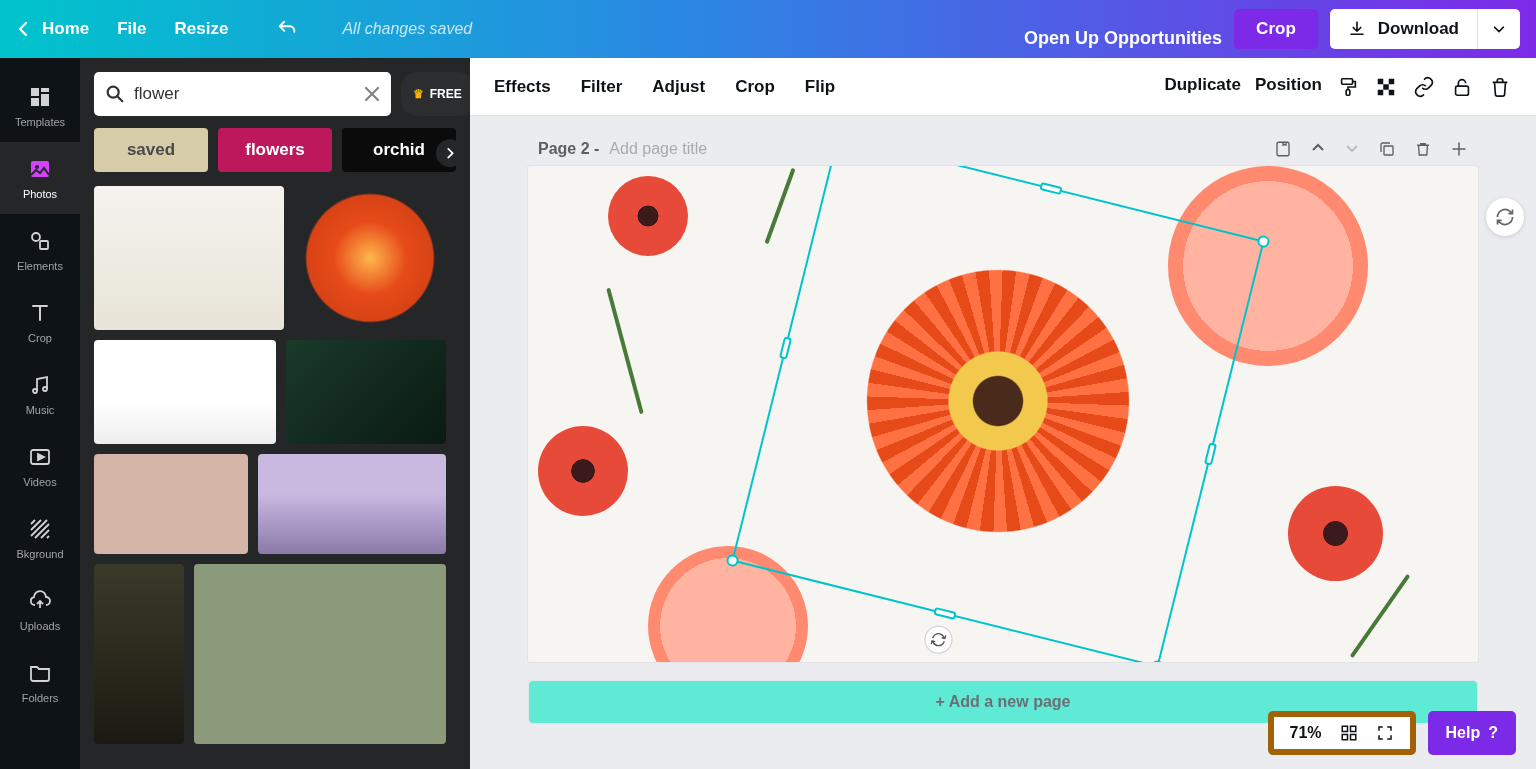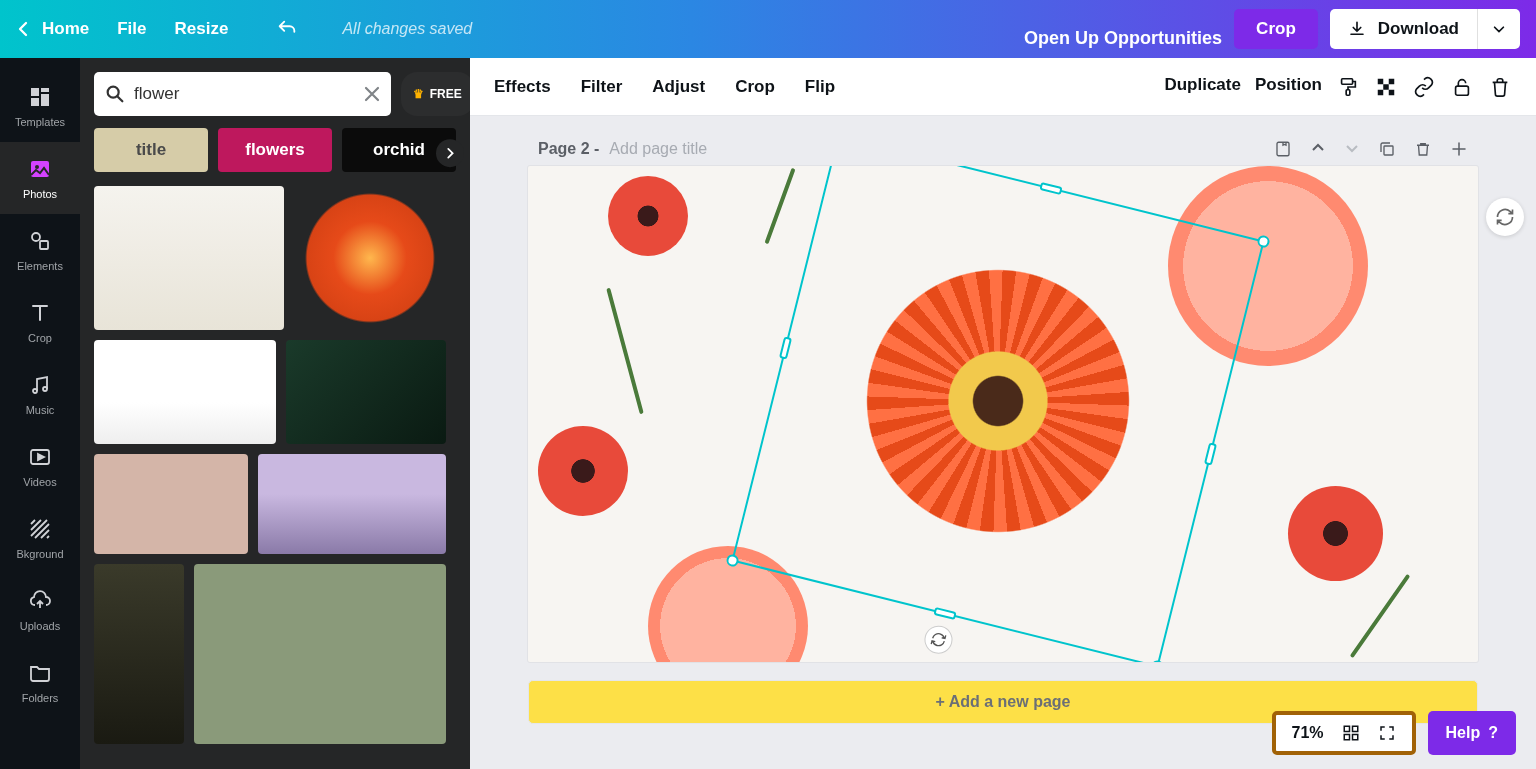--- a/index.html
+++ b/index.html
@@ -96,24 +96,24 @@
 .gerbera {
   position: absolute; inset: 6% 6% 6% 6%;
   background:
     radial-gradient(circle, #4a2a1a 0 9%, #f2c94c 9.5% 18%, transparent 18.5%),
     repeating-conic-gradient(from 0deg, #e64a19 0deg 6deg, #ff7043 6deg 12deg);
   border-radius: 50%;
   -webkit-mask: radial-gradient(circle, #000 0 48%, transparent 48.5%);
   mask: radial-gradient(circle, #000 0 48%, transparent 48.5%);
 }
 
-.add-page { margin: 18px auto 0; width: 950px; height: 44px; background: #fde047; border: 1px solid #e4e6ea; border-radius: 5px; display: flex; align-items: center; justify-content: center; color: #6b6f76; font-weight: 600; font-size: 16px; cursor: pointer; }
+.add-page { margin: 18px auto 0; width: 950px; height: 44px; background: #5eead4; border: 1px solid #e4e6ea; border-radius: 5px; display: flex; align-items: center; justify-content: center; color: #6b6f76; font-weight: 600; font-size: 16px; cursor: pointer; }
 
 .bottom-right { position: absolute; right: 20px; bottom: 14px; display: flex; gap: 12px; align-items: center; }
-.zoom-box { background: #fff; border: 4px solid #a16207; border-radius: 5px; height: 44px; display: flex; align-items: center; gap: 18px; padding: 0 16px; color: #0e1318; font-weight: 700; }
+.zoom-box { background: #fff; border: 6px solid #a16207; border-radius: 5px; height: 44px; display: flex; align-items: center; gap: 18px; padding: 0 16px; color: #0e1318; font-weight: 700; }
 .zoom-box .zi { cursor: pointer; }
 .help-btn { background: #7d2ae8; color: #fff; height: 44px; border-radius: 5px; padding: 0 18px; display: flex; align-items: center; gap: 8px; font-weight: 700; cursor: pointer; }
 
 .sync-badge { position: absolute; right: 12px; top: 140px; width: 38px; height: 38px; background: #fff; border-radius: 50%; display: flex; align-items: center; justify-content: center; color: #666; box-shadow: 0 1px 4px rgba(0,0,0,0.15); cursor: pointer; }
 
 svg { display: block; }
 </style>
 </head>
 <body>
 
@@ -255,21 +255,21 @@
             </svg>
         </span>
       </div>
       <div class="free-badge">
         <span class="crown">♛</span>
         <span>FREE</span>
       </div>
     </div>
 
     <div class="filter-row">
-      <div class="filter-chip chip-1">title</div>
+      <div class="filter-chip chip-1">saved</div>
       <div class="filter-chip chip-2">flowers</div>
       <div class="filter-chip chip-3">orchid</div>
       <div class="filter-next">
         <svg width="14" height="14" viewBox="0 0 16 16">
             <path d="M6 3l5 5-5 5" stroke="#fff" stroke-width="2" fill="none" stroke-linecap="round"></path>
           </svg>
       </div>
     </div>
 
     <div class="results">

